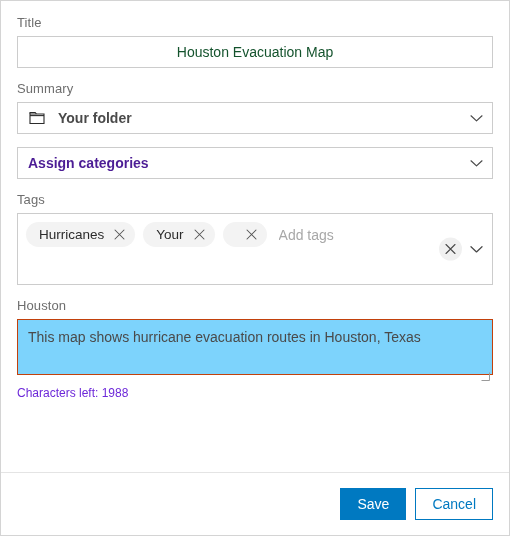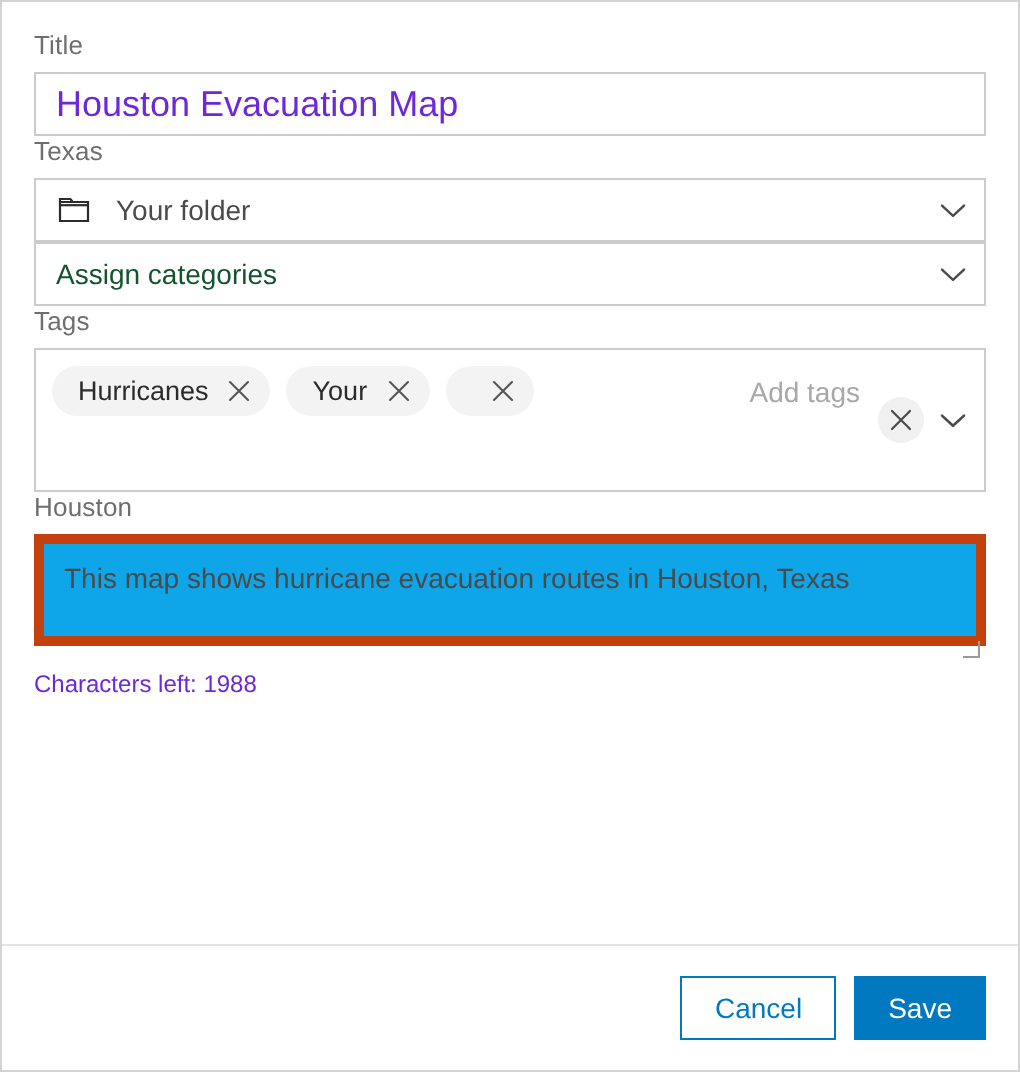--- a/index.html
+++ b/index.html
@@ -33,35 +33,37 @@
 
   
   .field-label {
     font-size: 13px;
     color: #6e6e6e;
     line-height: 16px;
     margin: 0 0 5px 0;
     letter-spacing: 0.1px;
   }
   .field-group {
+    margin-bottom: 13px;
   }
 
   
   .text-input {
     width: 100%;
     box-sizing: border-box;
     height: 32px;
     border: 1px solid #cccccc;
     background: #ffffff;
     font-family: "Liberation Sans", sans-serif;
-    font-size: 18px;
-    color: #6d28d9;
+    font-size: 14px;
+    color: #14532d;
     padding: 0 10px;
     outline: none;
     border-radius: 0;
+    text-align: center;
   }
   .text-input::placeholder { color: #a8a8a8; }
 
   
   .select-control {
     position: relative;
     width: 100%;
     box-sizing: border-box;
     height: 32px;
     border: 1px solid #cccccc;
@@ -69,22 +71,23 @@
     display: flex;
     align-items: center;
     padding: 0 32px 0 10px;
   }
   .select-value {
     font-size: 14px;
     color: #4a4a4a;
     white-space: nowrap;
     overflow: hidden;
     text-overflow: ellipsis;
-  }
-  .select-value.placeholder { color: #14532d; }
+    font-weight: bold;
+  }
+  .select-value.placeholder { color: #4c1d95; }
   .leading-icon {
     display: inline-flex;
     align-items: center;
     justify-content: center;
     width: 18px;
     height: 18px;
     margin-right: 12px;
     flex: 0 0 auto;
   }
   .chevron {
@@ -141,21 +144,20 @@
     border: none;
     outline: none;
     background: transparent;
     font-family: "Liberation Sans", sans-serif;
     font-size: 14px;
     color: #4a4a4a;
     height: 25px;
     padding: 0 0 0 4px;
     min-width: 110px;
     flex: 1 1 110px;
-    text-align: right;
   }
   .tags-input::placeholder { color: #a8a8a8; }
 
   .tags-actions {
     position: absolute;
     right: 8px;
     top: 50%;
     transform: translateY(-50%);
     display: flex;
     align-items: center;
@@ -179,22 +181,22 @@
     justify-content: center;
     cursor: pointer;
   }
 
   
   .textarea-wrap { position: relative; }
   .summary-textarea {
     width: 100%;
     box-sizing: border-box;
     height: 56px;
-    border: 5px solid #c2410c;
-    background: #0ea5e9;
+    border: 1px solid #c2410c;
+    background: #7dd3fc;
     font-family: "Liberation Sans", sans-serif;
     font-size: 14px;
     color: #4a4a4a;
     line-height: 19px;
     padding: 8px 10px;
     outline: none;
     resize: none;
     overflow: hidden;
     border-radius: 0;
   }
@@ -256,21 +258,21 @@
 <div class="dialog">
 
   <div class="form-body">
 
     <div class="field-group">
       <div class="field-label">Title</div>
       <input class="text-input" type="text" value="Houston Evacuation Map" style="">
     </div>
 
     <div class="field-group">
-      <div class="field-label">Texas</div>
+      <div class="field-label">Summary</div>
       <div class="select-control">
         <span class="leading-icon">
           <svg width="16" height="14" viewBox="0 0 16 14" fill="none" xmlns="http://www.w3.org/2000/svg">
             <path d="M1 3.0 L1 12.5 L15 12.5 L15 3.0 L1 3.0 Z" stroke="#2b2b2b" stroke-width="1.1" fill="none"></path>
             <path d="M1 3.0 L1 1.5 L6.2 1.5 L7.4 3.0" stroke="#2b2b2b" stroke-width="1.1" fill="none" stroke-linejoin="miter"></path>
             <path d="M1 4.6 L15 4.6" stroke="#2b2b2b" stroke-width="1.1"></path>
           </svg>
         </span>
         <span class="select-value">Your folder</span>
         <span class="chevron">
@@ -345,17 +347,17 @@
             <path d="M8.5 0.5 L8.5 8.5 L0.5 8.5" stroke="#9a9a9a" stroke-width="1" fill="none"></path>
           </svg>
         </span>
       </div>
       <div class="char-count">Characters left: 1988</div>
     </div>
 
   </div>
 
   <div class="footer">
+    <button class="btn btn-primary">Save</button>
     <button class="btn btn-secondary">Cancel</button>
-    <button class="btn btn-primary">Save</button>
   </div>
 
 </div>
 
 </body></html>

